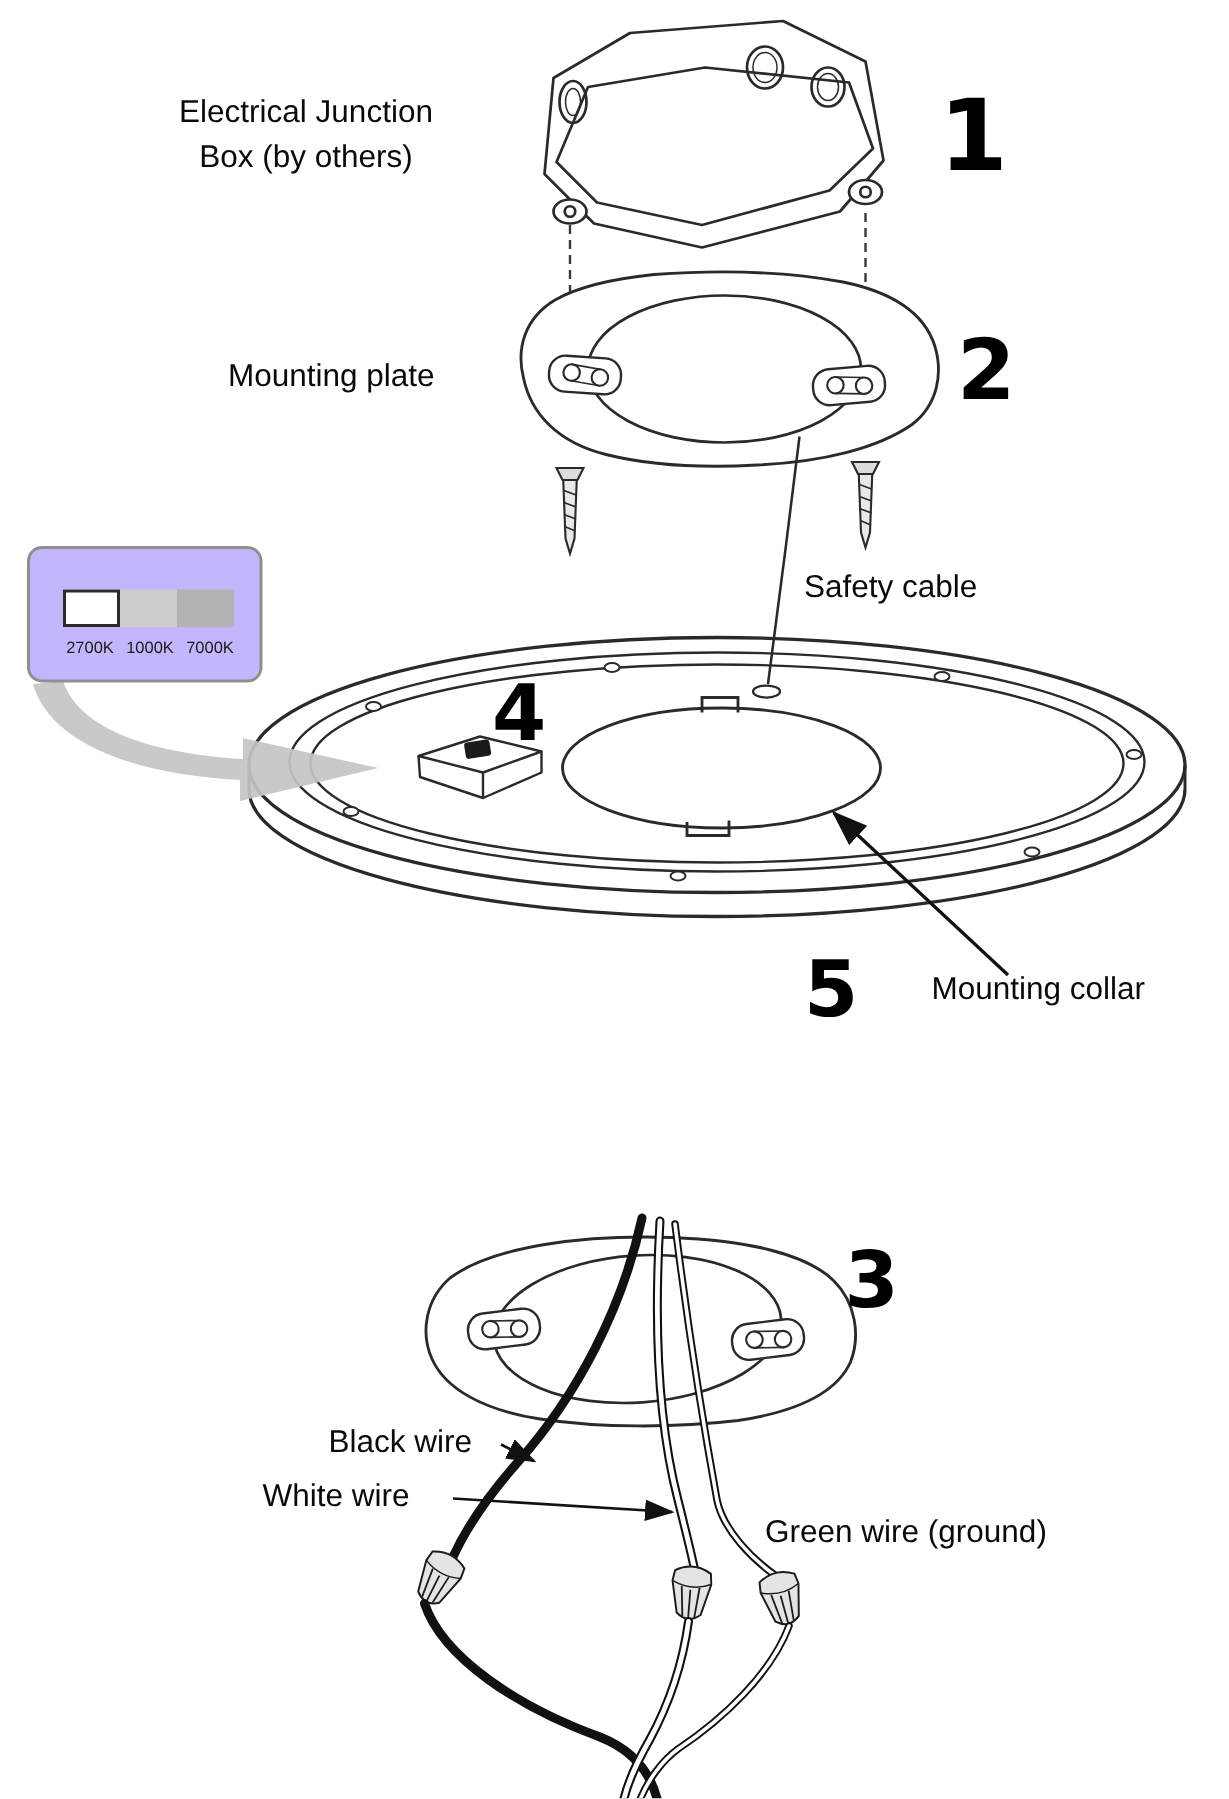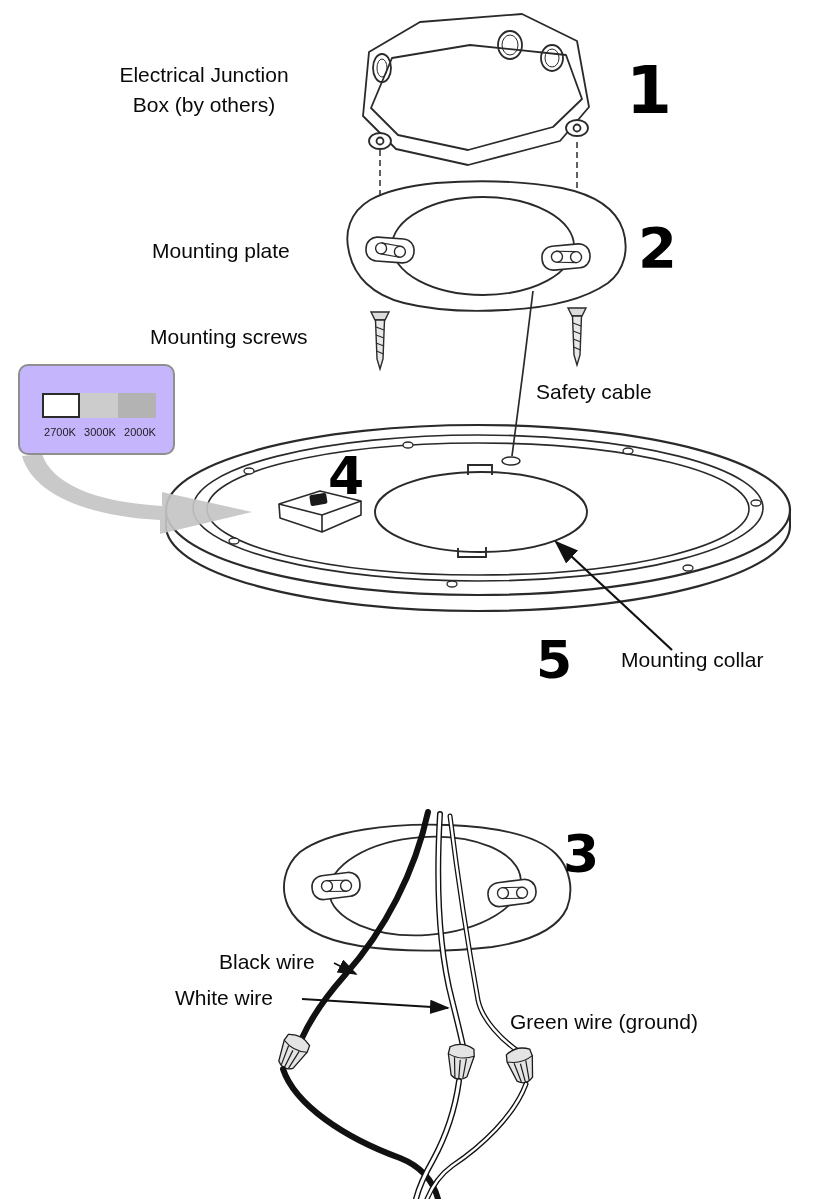--- a/index.html
+++ b/index.html
@@ -159,21 +159,20 @@
     </g>
   </svg>
 
   <div class="jb-label">
     <div>Electrical Junction</div>
     <div>Box (by others)</div>
   </div>
 
   <div class="lbl" style="left:152px; top:238px;">Mounting plate</div>
 
-  <div class="lbl" style="left:150px; top:324px;">Mounting screws</div>
 
   <div class="lbl" style="left:536px; top:379px;text-align:right;">Safety cable</div>
 
   <div class="lbl" style="left:621px; top:647px;">Mounting collar</div>
 
   <div class="lbl" style="left:219px; top:949px;text-align:center;">Black wire</div>
 
   <div class="lbl" style="left:175px; top:985px;">White wire</div>
 
   <div class="lbl" style="left:510px; top:1009px;">Green wire (ground)</div>
@@ -185,18 +184,18 @@
   <div class="num" style="left:563px; top:828px; font-size:52px;">3</div>
 
   <div class="ct-box">
     <div class="ct-swatches">
       <div class="sw sw1" style="background: rgb(255, 255, 255);"></div>
       <div class="sw" style="background: rgb(204, 204, 204);"></div>
       <div class="sw" style="background: rgb(179, 179, 179);"></div>
     </div>
     <div class="ct-labels">
       <span>2700K</span>
-      <span>3000K</span>
-      <span>2000K</span>
+      <span>1000K</span>
+      <span>7000K</span>
     </div>
   </div>
 
 </div>
 
 </body></html>

